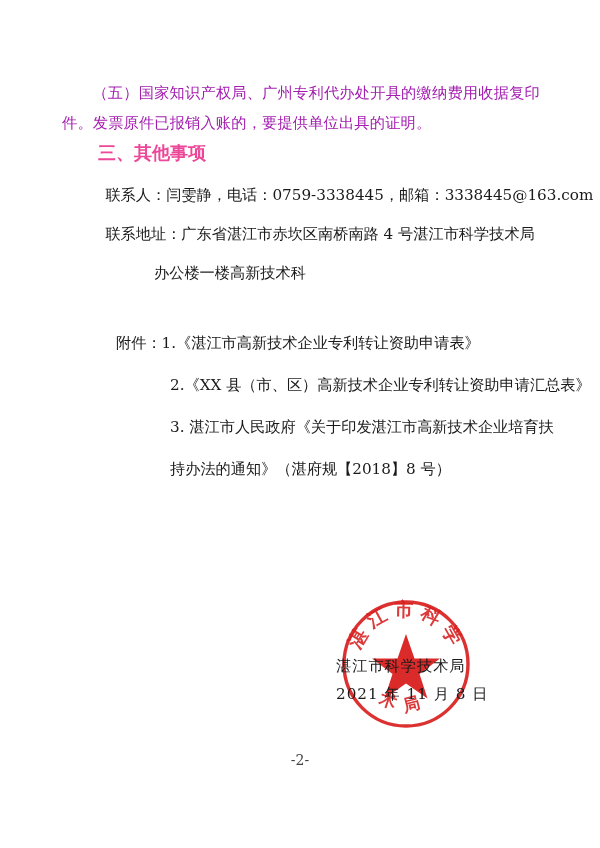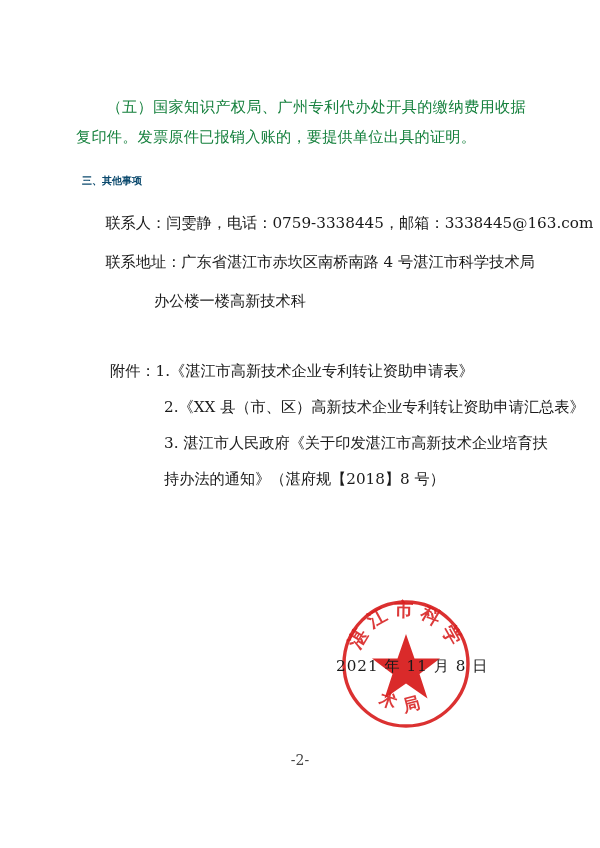--- a/index.html
+++ b/index.html
@@ -27,32 +27,32 @@
     left: 62px;
     top: 78px;
     width: 478px;
   }
   .para {
     font-size: 15.2px;
     line-height: 30px;
     letter-spacing: 0.2px;
     text-align: justify;
     text-justify: inter-ideograph;
-    margin: 14px;
-    color: #15803d;
+    margin: 0;
+    color: #a21caf;
   }
   .indent2 { text-indent: 2em; }
   .heading {
-    font-size: 10px;
+    font-size: 18px;
     line-height: 30px;
     font-weight: bold;
     text-indent: 2em;
     margin: 0;
     font-family: "DejaVu Sans", "Liberation Sans", sans-serif;
-    color: #0c4a6e;
+    color: #ec4899;
   }
   .contact-block {
     margin-top: 14px;
   }
   .contact-line {
     font-size: 15.2px;
     line-height: 26px;
     text-indent: 2em;
     margin: 13px;
     white-space: nowrap;
@@ -63,21 +63,21 @@
     margin: 4px;
     padding-left: 88px;
     white-space: nowrap;
   }
   .attach-block {
     margin-top: 42px;
   }
   .attach-line {
     font-size: 15.2px;
     line-height: 30px;
-    margin: 6px;
+    margin: 12px;
     padding-left: 42px;
     white-space: nowrap;
   }
   .attach-line-indent {
     padding-left: 96px;
   }
   .attach-line-wrap {
     padding-left: 96px;
   }
   .signature {
@@ -154,18 +154,19 @@
         </text>
         <text font-family="DejaVu Sans, Liberation Sans, sans-serif" font-size="17" font-weight="bold" fill="#d81f1f" letter-spacing="10">
           <textPath href="#sealArcBottom" startOffset="30%">术局</textPath>
         </text>
       </g>
       <polygon points="68,38 76.5,62.5 102,62.5 81.5,78 89.5,102.5 68,87.5 46.5,102.5 54.5,78 34,62.5 59.5,62.5" fill="#d81f1f" opacity="0.95"></polygon>
     </svg>
   </div>
 
   <div class="signature">
+    <p class="sig-line">湛江市科学技术局</p>
     <p class="sig-line">2021 年 11 月 8 日</p>
   </div>
 
   <div class="page-number">-2-</div>
 
 </div>
 
 </body></html>

